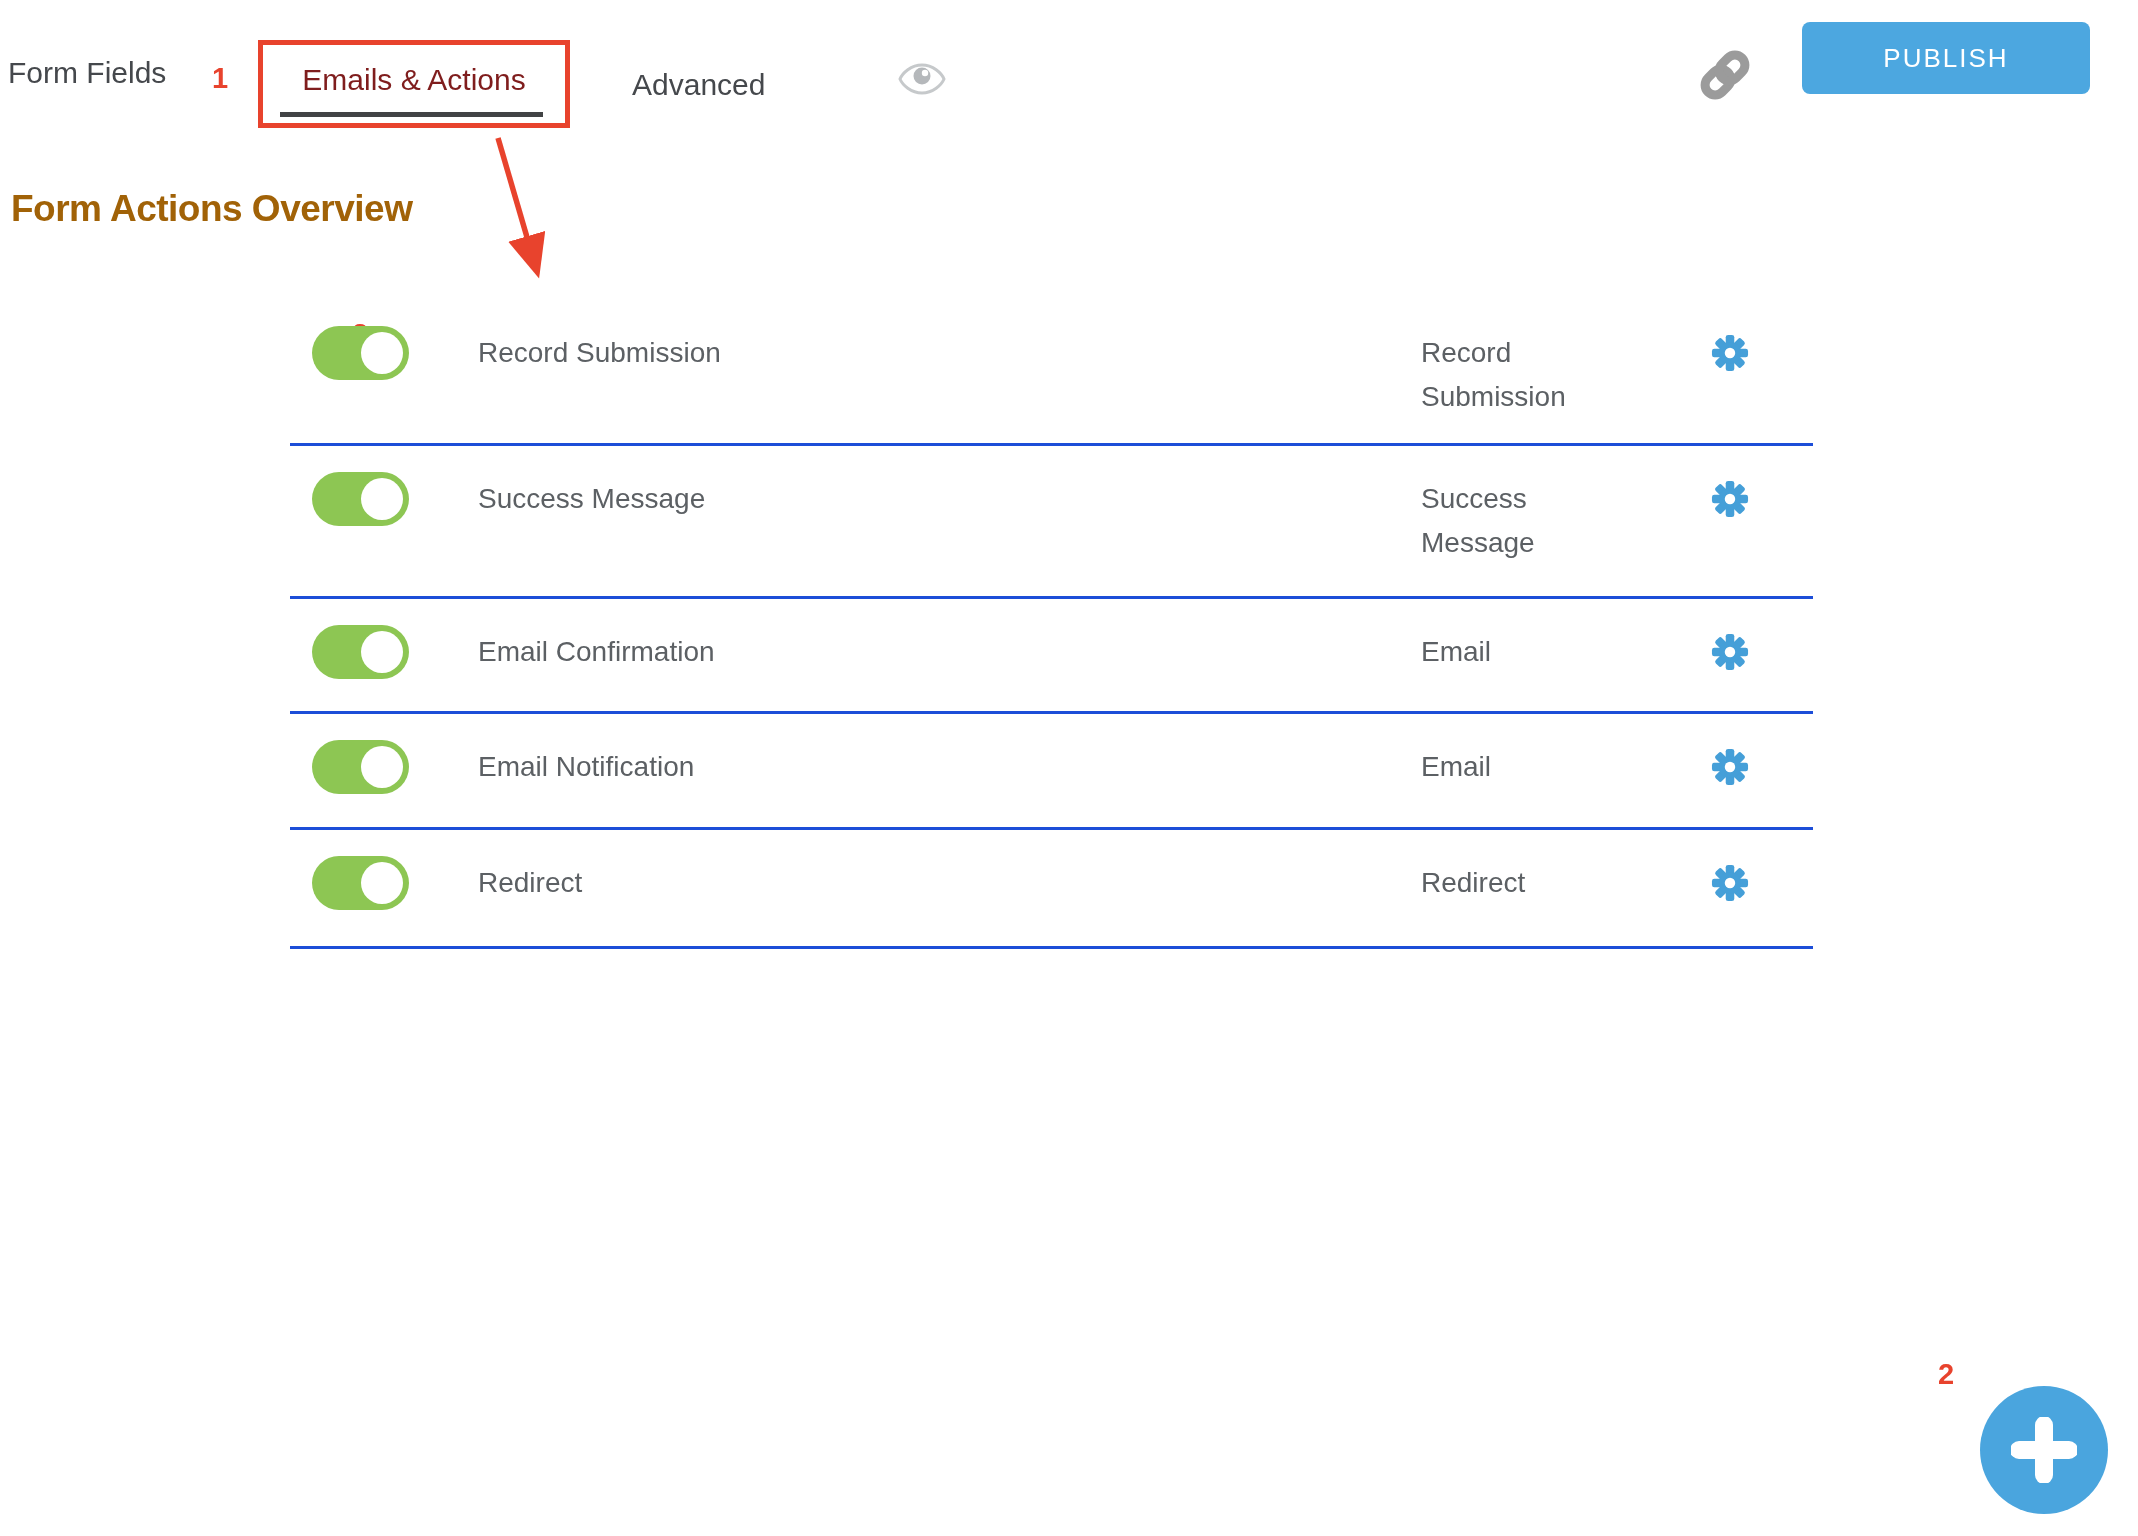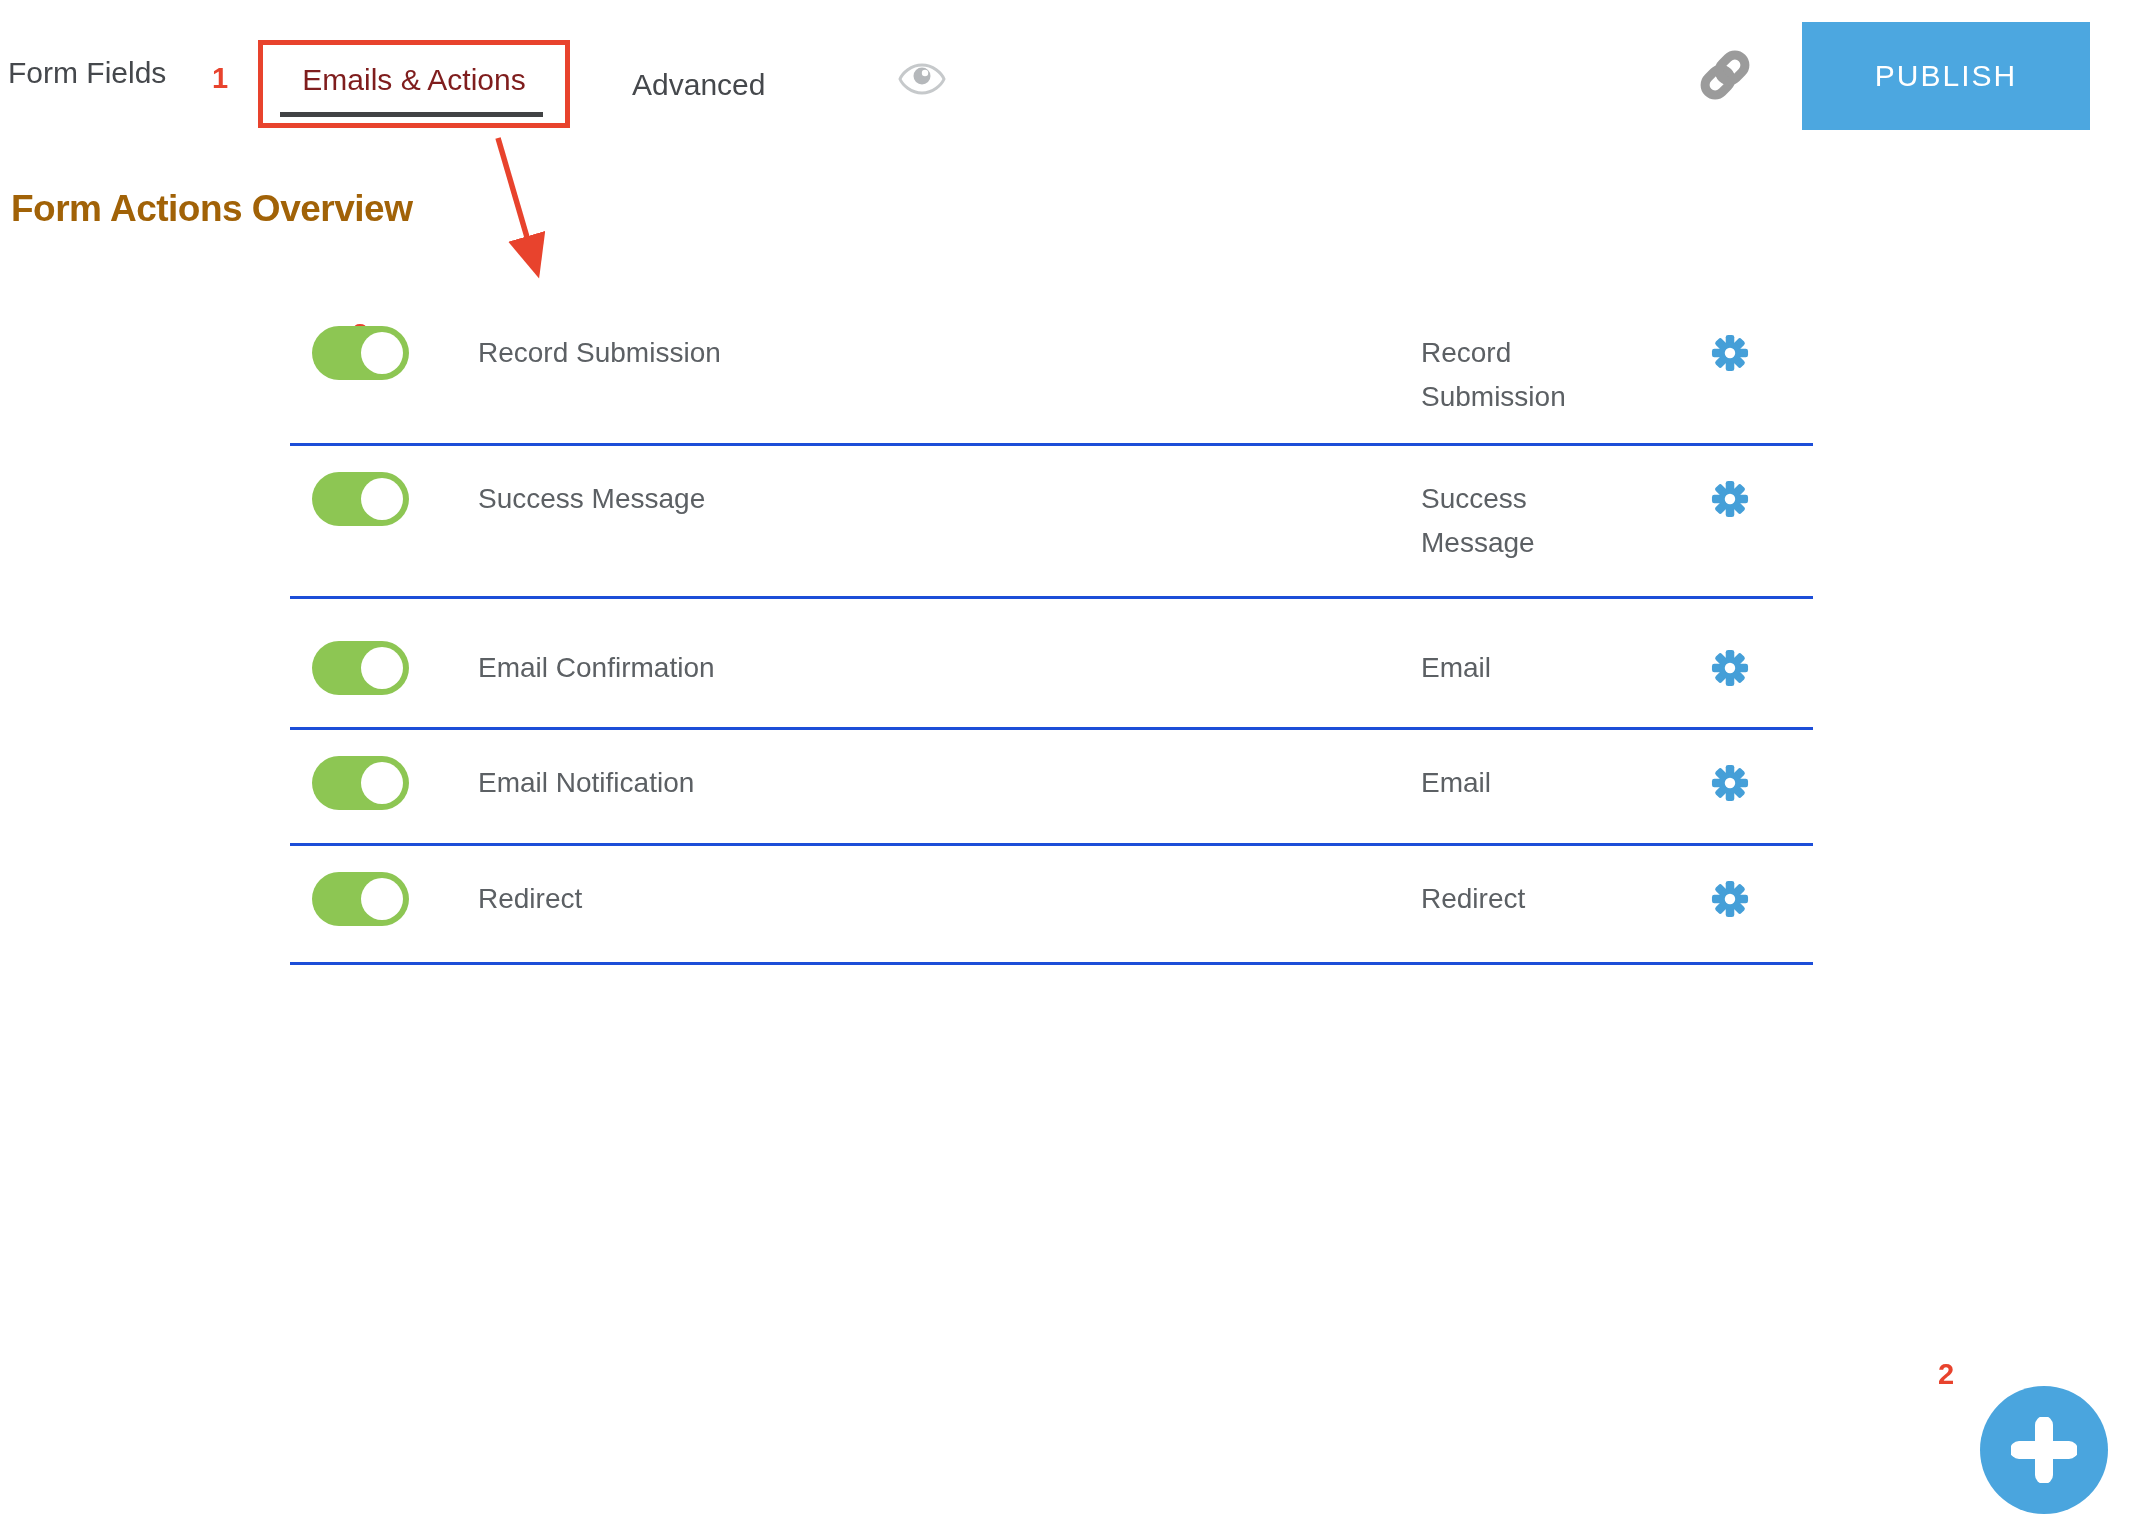--- a/index.html
+++ b/index.html
@@ -17,43 +17,43 @@
   #ann-2{left:1938px;top:1358px;}
   #red-box{
     position:absolute;left:258px;top:40px;width:302px;height:78px;
     border:5px solid #e8432d;display:flex;align-items:center;justify-content:center;
   }
   #tab-emails{font-size:30px;color:#7f1d1d;margin-top:-8px;white-space:nowrap;cursor:pointer;}
   #tab-underline{position:absolute;left:17px;width:263px;bottom:6px;height:5px;background:#414345;}
   #eye-btn{position:absolute;left:898px;top:62px;width:48px;height:34px;cursor:pointer;}
   #link-btn{position:absolute;left:1694px;top:44px;width:62px;height:62px;cursor:pointer;}
   #publish-btn{
-    position:absolute;left:1802px;top:22px;width:288px;height:108px;
-    background:#4ca7e0;border:none;border-radius:0;color:#ffffff;
-    font-size:30px;letter-spacing:2px;font-family:"Liberation Sans", sans-serif;cursor:pointer;
+    position:absolute;left:1802px;top:22px;width:288px;height:72px;
+    background:#4ca7e0;border:none;border-radius:8px;color:#ffffff;
+    font-size:26px;letter-spacing:2px;font-family:"Liberation Sans", sans-serif;cursor:pointer;
   }
   
   #page-title{
     position:absolute;left:11px;top:156px;font-size:37px;font-weight:bold;color:#a16207;
     letter-spacing:-0.5px;
     margin-top:32px;
   }
   
   #arrow-svg{position:absolute;left:478px;top:128px;}
   
   #actions-table{position:absolute;left:290px;top:300px;width:1523px;}
   .thead{position:relative;height:91px;border-bottom:2px solid #e8e8e8;}
   .th{position:absolute;top:20px;font-size:28px;font-weight:bold;color:#63666a;letter-spacing:0.5px;}
   .th-name{left:188px;}
   .th-type{left:1131px;}
   .th-actions{left:1351px;}
   .trow{position:relative;border-bottom:3px solid #1d4ed8;}
   .trow.tall-1{height:143px;}
   .trow.tall-2{height:150px;}
-  .trow.short-1{height:112px;margin-top:16px;}
+  .trow.short-1{height:112px;}
   .trow.short-2{height:113px;}
   .trow.short-3{height:116px;}
   .toggle{
     position:absolute;left:22px;top:26px;width:97px;height:54px;border-radius:27px;
     background:#8dc653;cursor:pointer;
   }
   .toggle .knob{
     position:absolute;right:6px;top:6px;width:42px;height:42px;border-radius:50%;background:#ffffff;
   }
   .cell-name{position:absolute;left:188px;top:26px;line-height:54px;font-size:28px;color:#5c6064;white-space:nowrap;}

